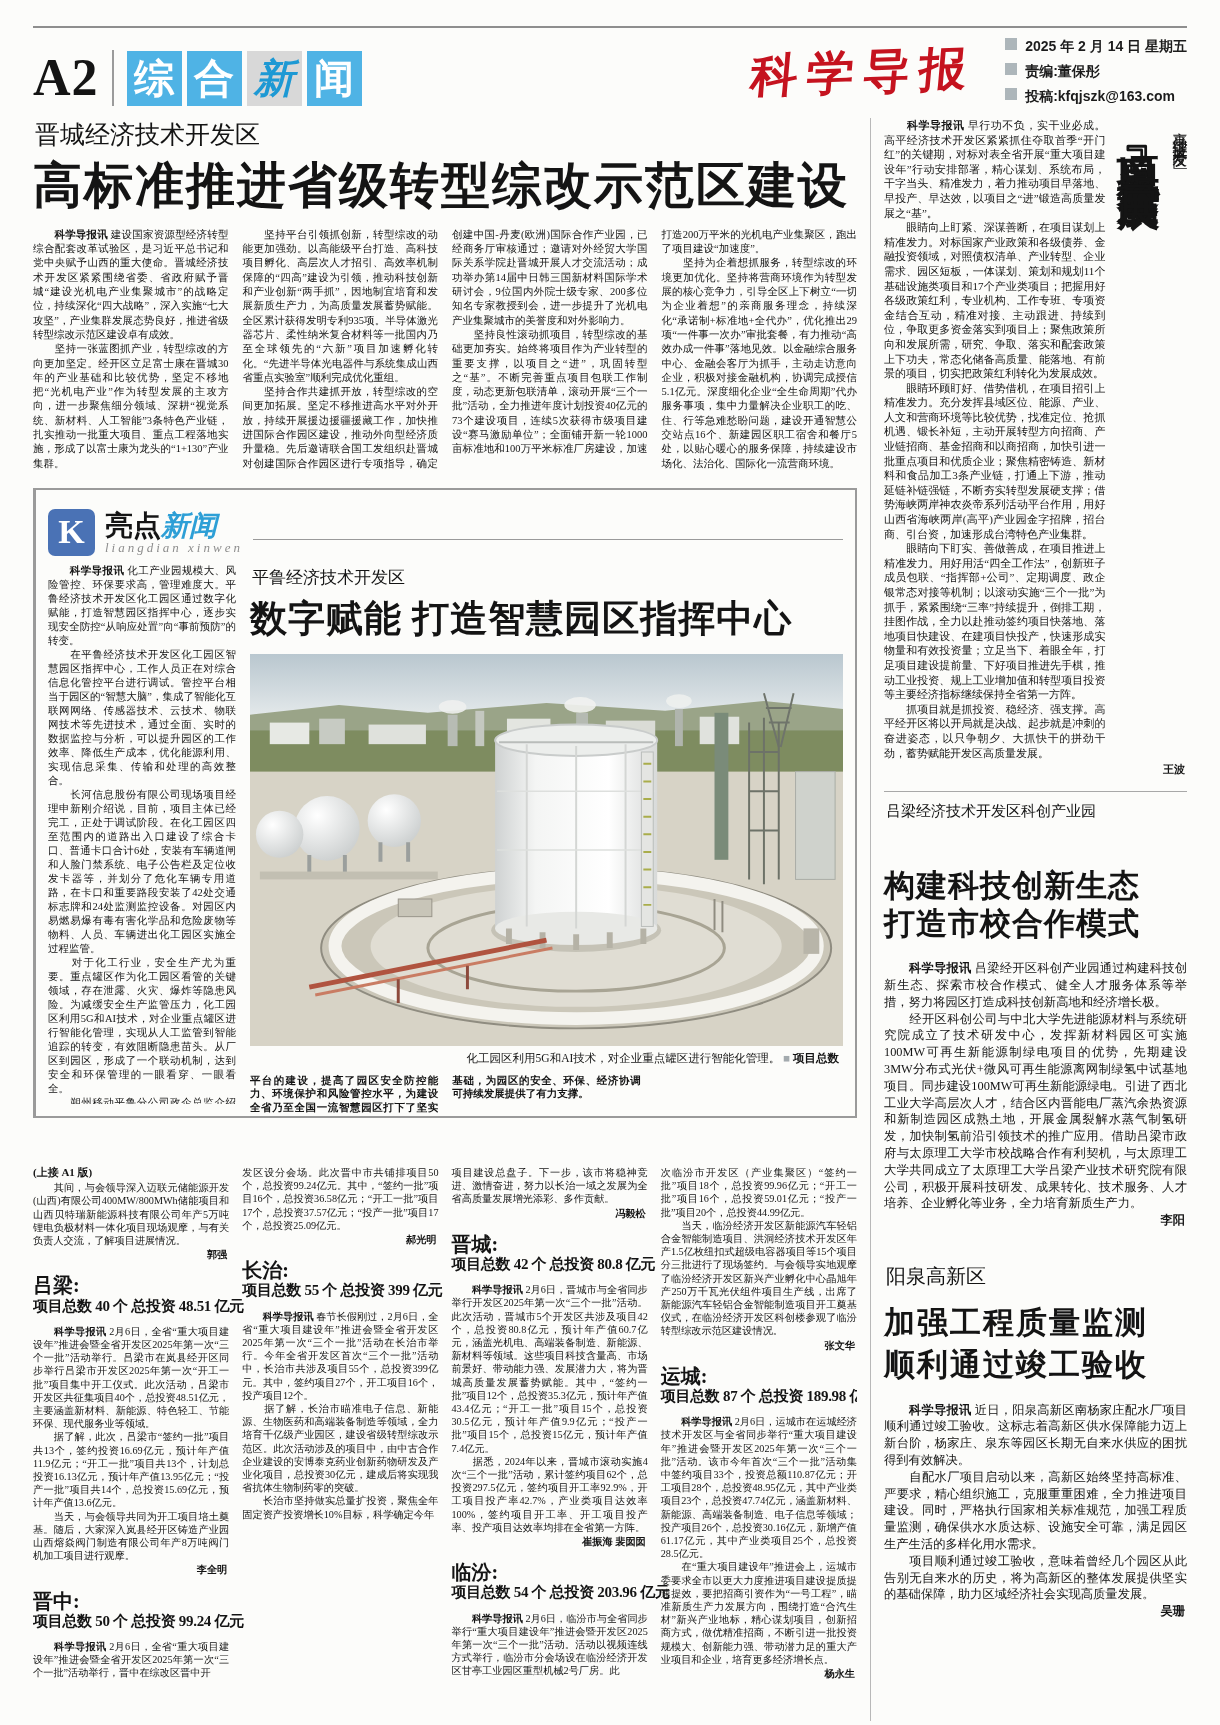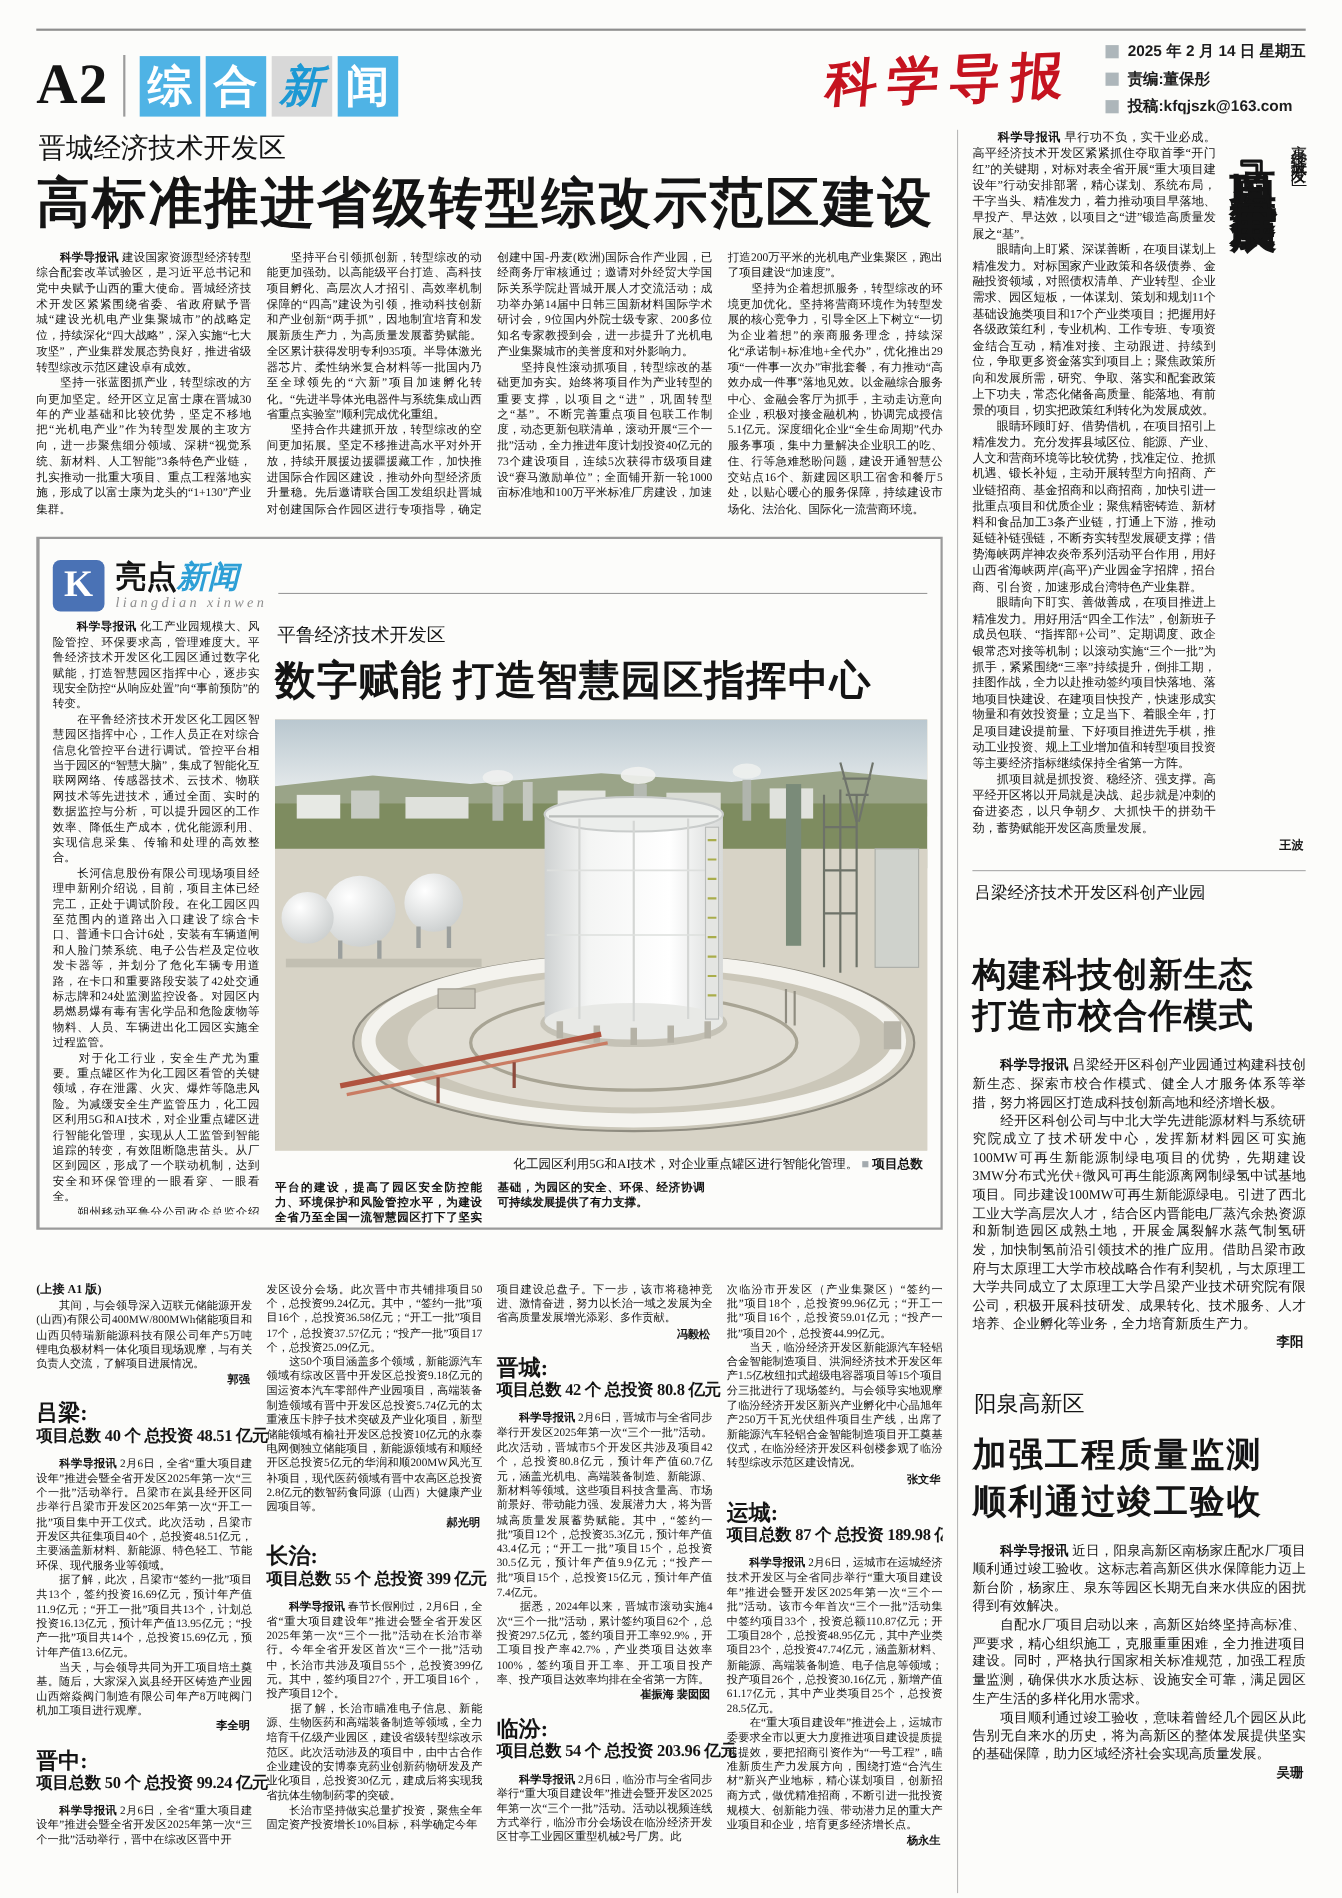--- a/index.html
+++ b/index.html
@@ -15,21 +15,21 @@
   .secbox{display:flex;gap:5px;}
   .sb{width:55px;height:55px;display:flex;align-items:center;justify-content:center;
       font-size:40px;font-weight:900;font-family:"Liberation Sans",sans-serif;}
   .sb.blue{background:#4fb3e5;color:#fff;}
   .sb.gray{background:#d8d8d8;color:#1d99d4;font-style:italic;font-family:"Liberation Serif",serif;}
   .mh-right{display:flex;align-items:center;gap:30px;}
   .paper-name{color:#c5131f;font-size:47px;font-weight:900;letter-spacing:9px;
       transform:skewX(-7deg) rotate(-2deg);font-family:"Liberation Serif",serif;white-space:nowrap;}
   .pub-info{display:flex;flex-direction:column;gap:7px;font-family:"Liberation Sans",sans-serif;
       font-size:14px;font-weight:bold;color:#1c1c1c;}
-  .pub-row{display:flex;align-items:center;gap:8px;white-space:nowrap;}
+  .pub-row{display:flex;gap:8px;white-space:nowrap;}
   .sqicon{width:12px;height:12px;background:#adb6ba;flex:none;}
   
   .content{display:flex;align-items:stretch;}
   .left-main{width:824px;flex:none;}
   .vrule{width:1px;background:#b8b8b8;margin:0 13px;}
   .right-col{flex:1;min-width:0;}
   p{margin:0;}
   .byline{font-weight:bold;text-align:right;padding-right:2px;}
   
   .jc-kicker{font-family:Liberation Mono, monospace;font-size:25px;margin:0 0 8px 2px;}
@@ -271,21 +271,20 @@
             <div class="city-name">晋中:</div>
             <div class="city-stat">项目总数 50 个  总投资 99.24 亿元</div>
           </div>
           <div>
               <p>　　<b>科学导报讯</b> 2月6日，全省“重大项目建设年”推进会暨全省开发区2025年第一次“三个一批”活动举行，晋中在综改区晋中开</p>
             </div>
         </div>
         <div class="bcol">
           <div>
               <p>发区设分会场。此次晋中市共铺排项目50个，总投资99.24亿元。其中，“签约一批”项目16个，总投资36.58亿元；“开工一批”项目17个，总投资37.57亿元；“投产一批”项目17个，总投资25.09亿元。</p>
-              <p>　　这50个项目涵盖多个领域，新能源汽车领域有综改区晋中开发区总投资9.18亿元的国运资本汽车零部件产业园项目，高端装备制造领域有晋中开发区总投资5.74亿元的太重液压卡脖子技术突破及产业化项目，新型储能领域有榆社开发区总投资10亿元的永泰电网侧独立储能项目，新能源领域有和顺经开区总投资5亿元的华润和顺200MW风光互补项目，现代医药领域有晋中农高区总投资2.8亿元的数智药食同源（山西）大健康产业园项目等。</p>
             </div>
           <div class="byline">郝光明</div>
           <div class="city-head">
             <div class="city-name">长治:</div>
             <div class="city-stat">项目总数 55 个  总投资 399 亿元</div>
           </div>
           <div>
               <p>　　<b>科学导报讯</b> 春节长假刚过，2月6日，全省“重大项目建设年”推进会暨全省开发区2025年第一次“三个一批”活动在长治市举行。今年全省开发区首次“三个一批”活动中，长治市共涉及项目55个，总投资399亿元。其中，签约项目27个，开工项目16个，投产项目12个。</p>
               <p>　　据了解，长治市瞄准电子信息、新能源、生物医药和高端装备制造等领域，全力培育千亿级产业园区，建设省级转型综改示范区。此次活动涉及的项目中，由中古合作企业建设的安博泰克药业创新药物研发及产业化项目，总投资30亿元，建成后将实现我省抗体生物制药零的突破。</p>
               <p>　　长治市坚持做实总量扩投资，聚焦全年固定资产投资增长10%目标，科学确定今年</p>

